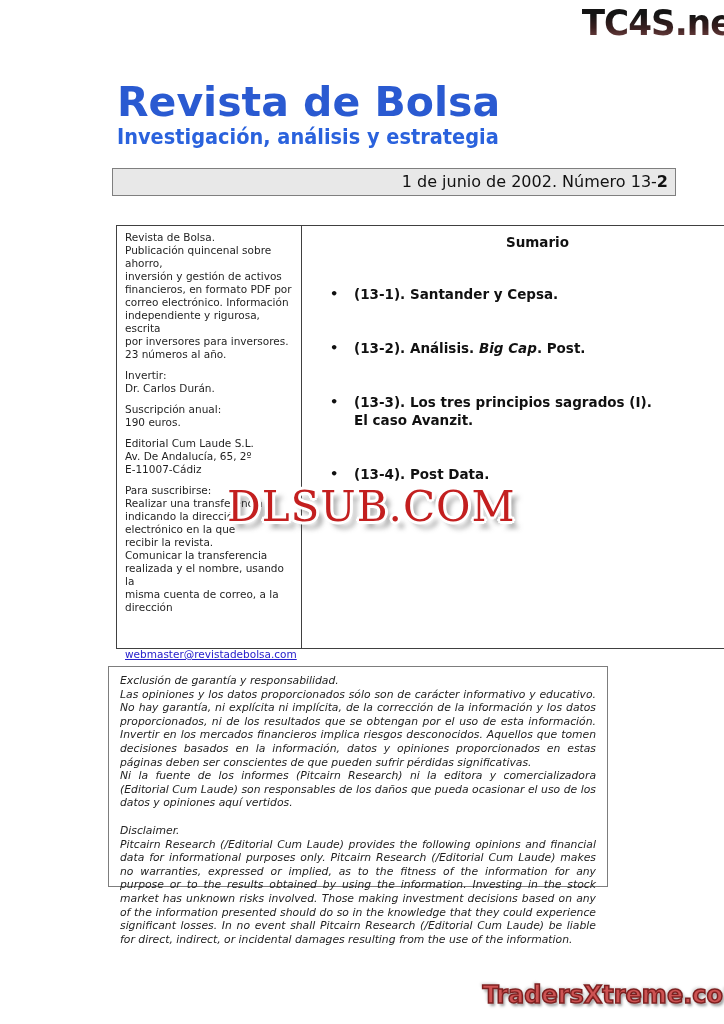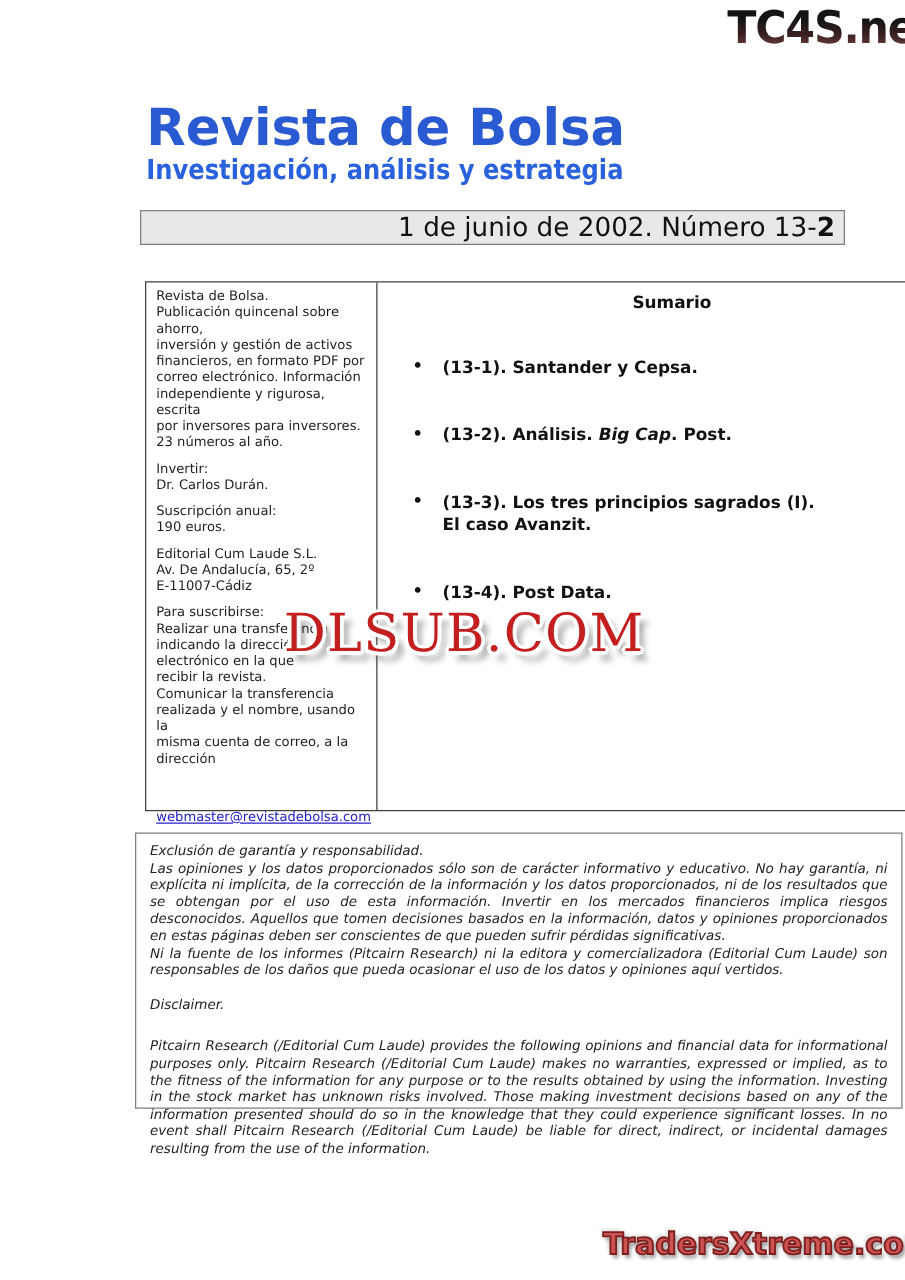--- a/index.html
+++ b/index.html
@@ -26,21 +26,21 @@
   }
   .subtitle {
     position:absolute; left:117px; top:124px;
     font-size:22px; font-weight:bold; color:#2a62dd;
     transform:scaleX(.88); transform-origin:left top; white-space:nowrap;
   }
 
   .datebar {
     position:absolute; left:112px; top:168px; width:564px; height:28px;
     background:#e8e8e8; border:1px solid #7f7f7f; box-sizing:border-box;
-    text-align:right; font-size:21px; line-height:26px; padding-right:7px;
+    text-align:right; font-size:16px; line-height:26px; padding-right:7px;
     color:#111;
   }
   .datebar .bold2 { font-weight:bold; }
 
   
   .mainbox {
     position:absolute; left:116px; top:225px; width:656px; height:424px;
     border:1px solid #404040; box-sizing:border-box; display:flex;
     background:#fff;
   }
@@ -72,28 +72,28 @@
     font-size:42px; font-weight:normal; letter-spacing:1px; line-height:48px;
     color:#c31f1f; white-space:nowrap;
     text-shadow:
       -3px 0 0 #ffffff, 3px 0 0 #ffffff, 0 -3px 0 #ffffff, 0 3px 0 #ffffff,
       -2px -2px 0 #ffffff, 2px -2px 0 #ffffff, -2px 2px 0 #ffffff, 2px 2px 0 #ffffff,
       6px 7px 5px rgba(70,70,70,.55);
   }
 
   
   .disclaimer {
-    position:absolute; left:108px; top:666px; width:614px; height:221px;
+    position:absolute; left:108px; top:666px; width:500px; height:221px;
     border:1px solid #7d7d7d; box-sizing:border-box; padding:7px 11px;
     font-size:10.8px; font-style:italic; line-height:13.6px; color:#222;
     background:#fff;
   }
   .disclaimer .dtitle { margin:0; }
   .disclaimer .dbody { margin:0 0 14px 0; text-align:justify; white-space:pre-line; }
-  .disclaimer .dbody.last { margin-bottom:0;margin-top:20px; }
+  .disclaimer .dbody.last { margin-bottom:0; }
 
   
   .txtreme {
     position:absolute; top:976px; right:8px;
     font-size:24px; font-weight:bold; line-height:38px; white-space:nowrap;
     color:#cd5353; -webkit-text-stroke:1.5px #7e1f1f; letter-spacing:0;
     text-shadow: 0 0 3px #c9c9c9, 2px 3px 3px #9a9a9a, -2px -2px 3px #e2e2e2;
   }
 </style>
 </head>

